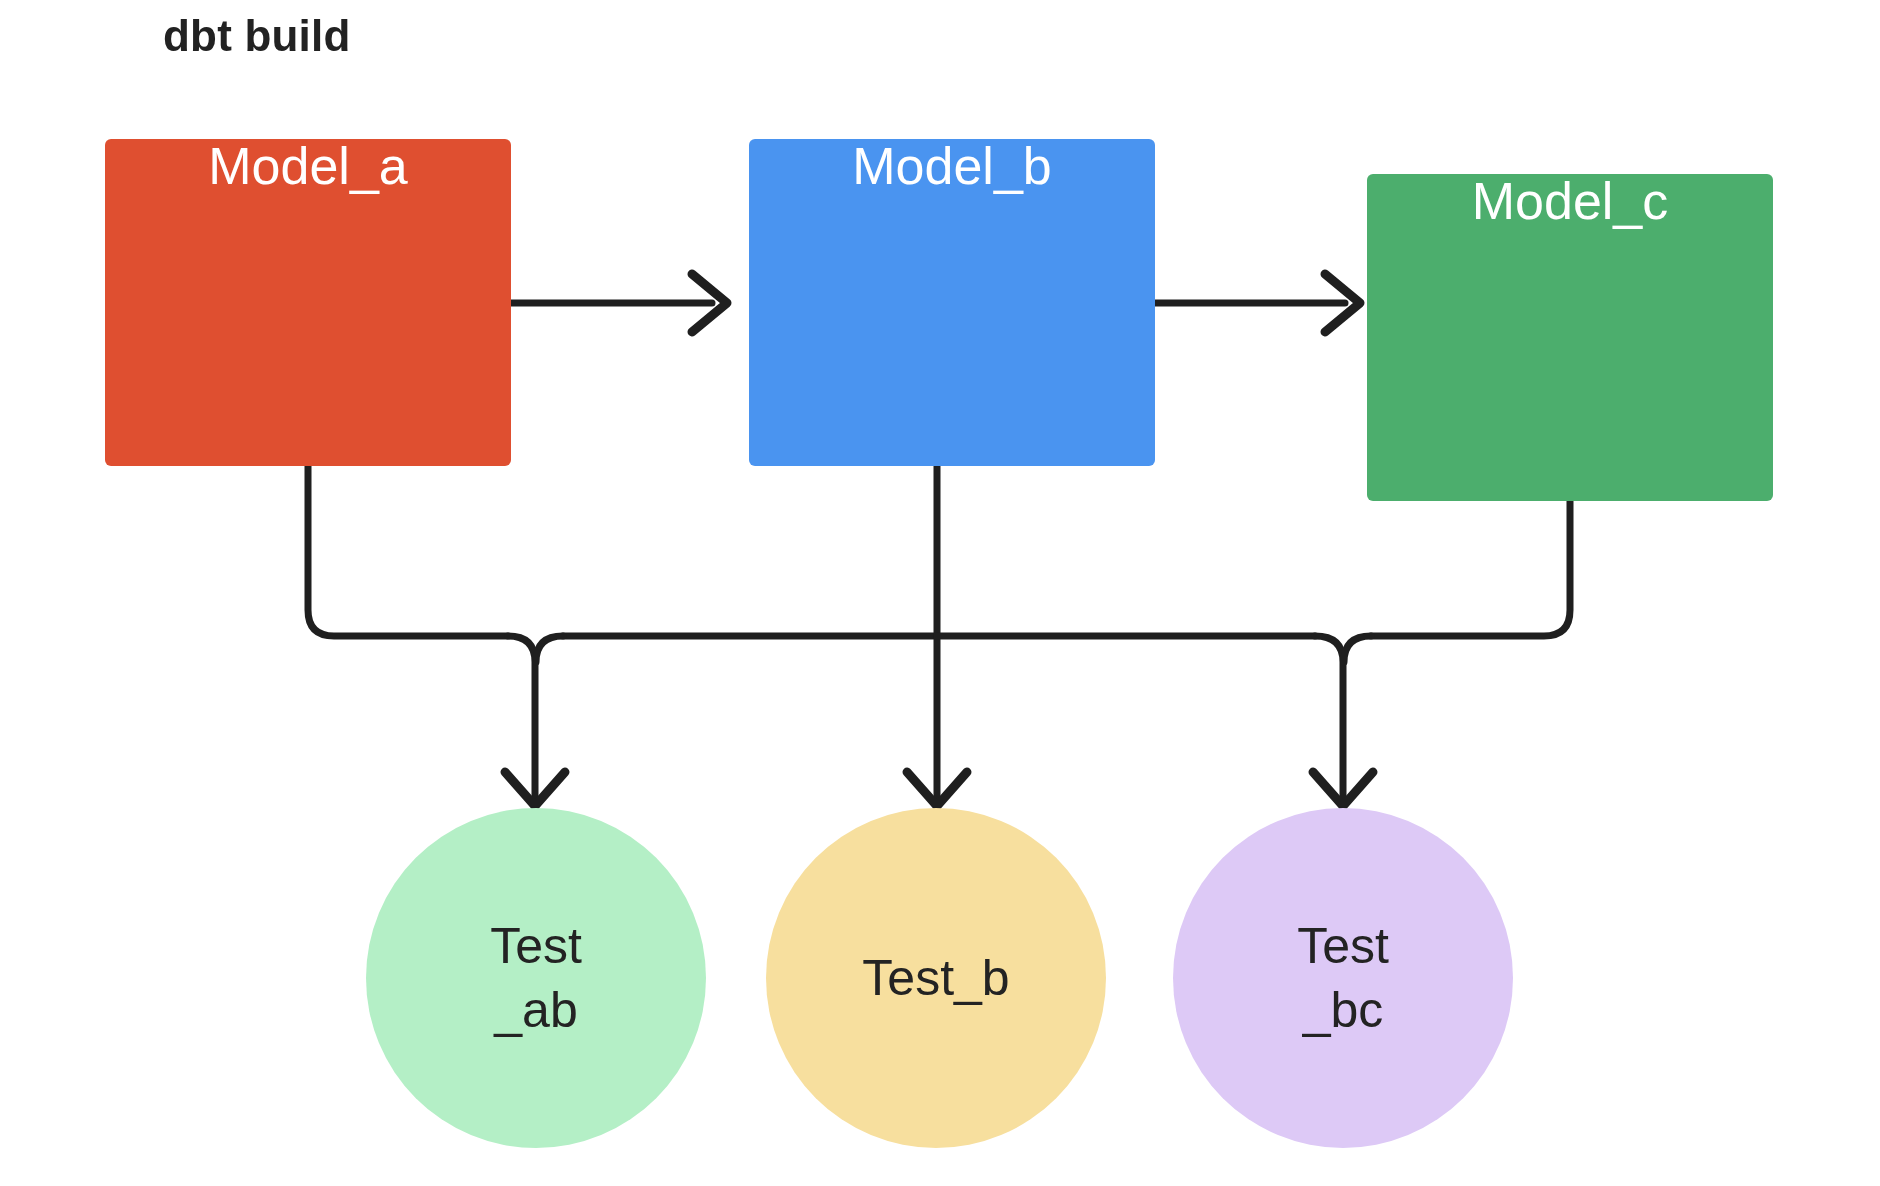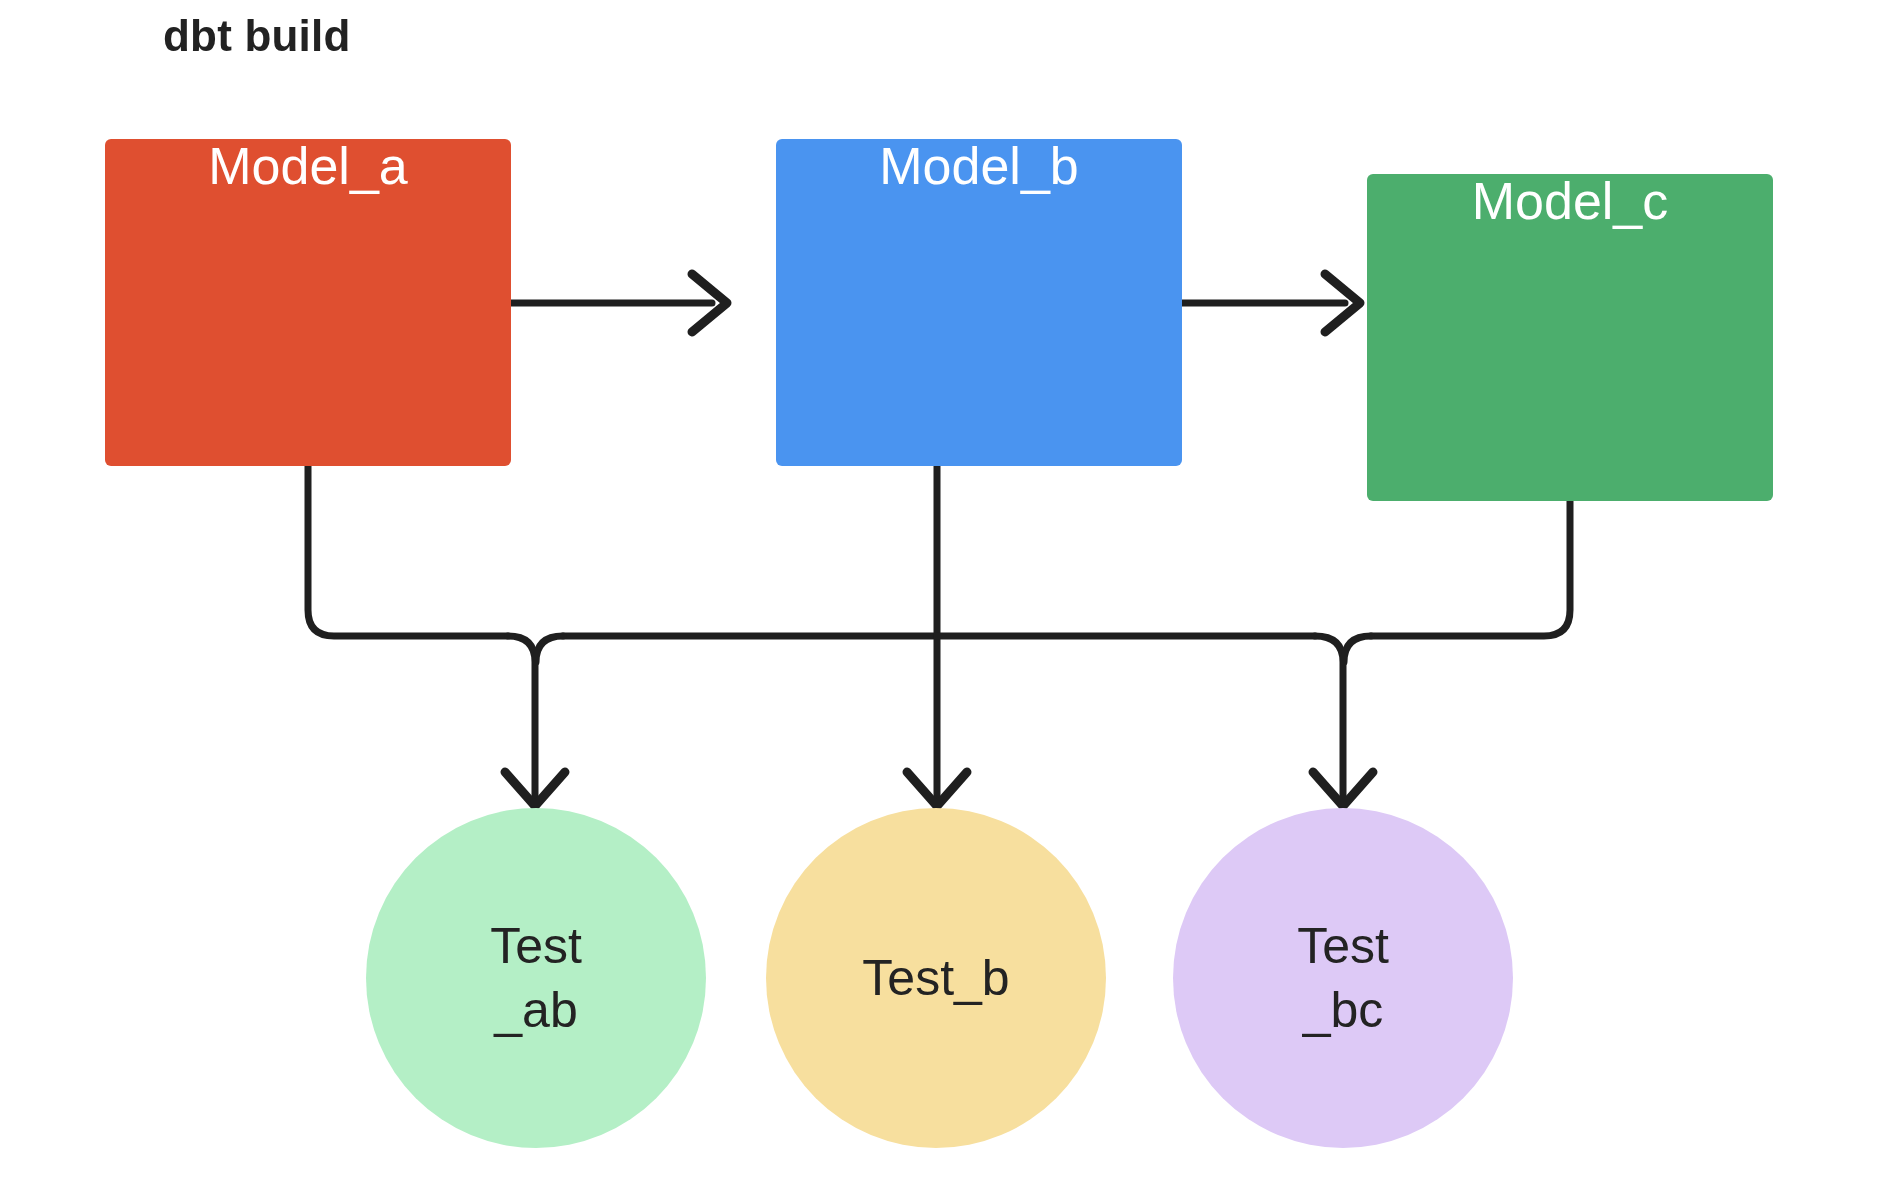--- a/index.html
+++ b/index.html
@@ -115,21 +115,21 @@
       <path d="M 1315 636 Q 1343 636 1343 662 L 1343 800" fill="none" stroke="#1f1f1f" stroke-width="7" stroke-linecap="round" stroke-linejoin="round"></path>
       <path d="M 1371 636 Q 1344 636 1344 662" fill="none" stroke="#1f1f1f" stroke-width="7" stroke-linecap="round" stroke-linejoin="round"></path>
       <path d="M 1313 772 L 1343 806 L 1373 772" fill="none" stroke="#1f1f1f" stroke-width="9" stroke-linecap="round" stroke-linejoin="round"></path>
     </g>
   </svg>
 
   <div class="model-node" id="node-model_a" style="left:105px; top:139px; width:406px; height:327px; background:#df4f30;">
     <span class="node-label">Model_a</span>
   </div>
 
-  <div class="model-node" id="node-model_b" style="left:776px; top:139px; width:406px; height:327px; background:#4a94f0;">
+  <div class="model-node" id="node-model_b" style="left:749px; top:139px; width:406px; height:327px; background:#4a94f0;">
     <span class="node-label">Model_b</span>
   </div>
 
   <div class="model-node" id="node-model_c" style="left:1367px; top:139px; width:406px; height:327px; background:#4cae6d;margin-top:35px;">
     <span class="node-label">Model_c</span>
   </div>
 
   <div class="test-node" id="node-test_ab" style="left:366px; top:808px; width:340px; height:340px; background:#b4efc6;">
     <span class="node-label">Test
 _ab</span>

